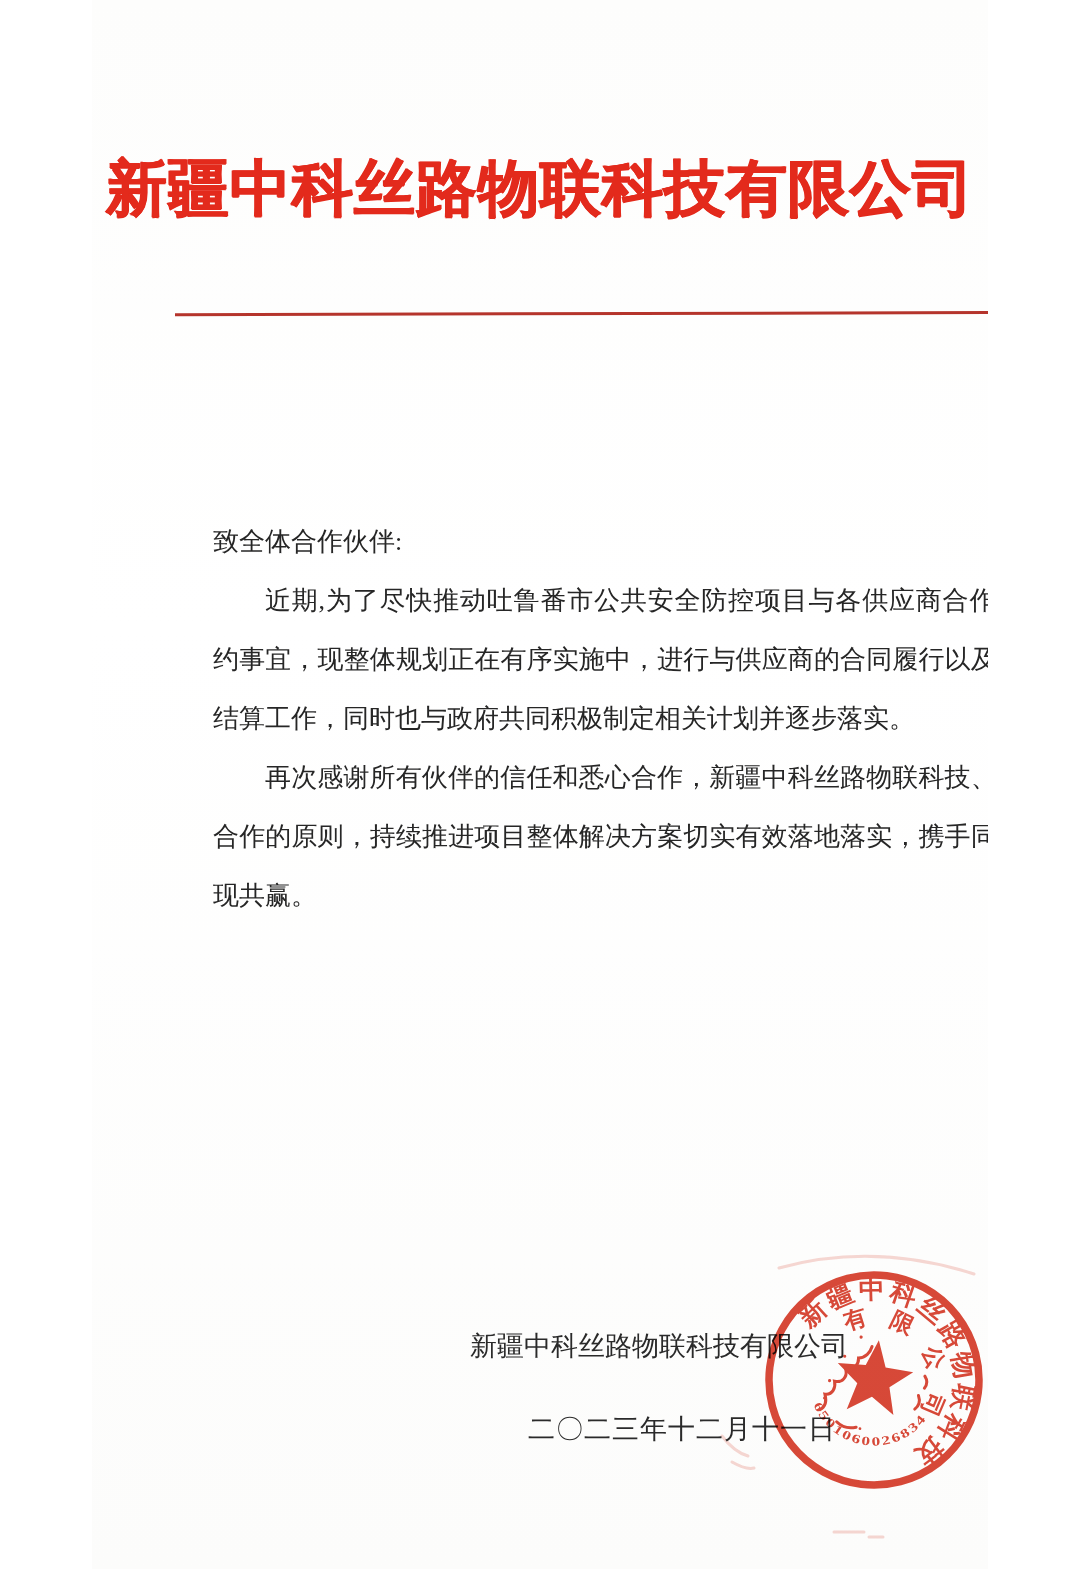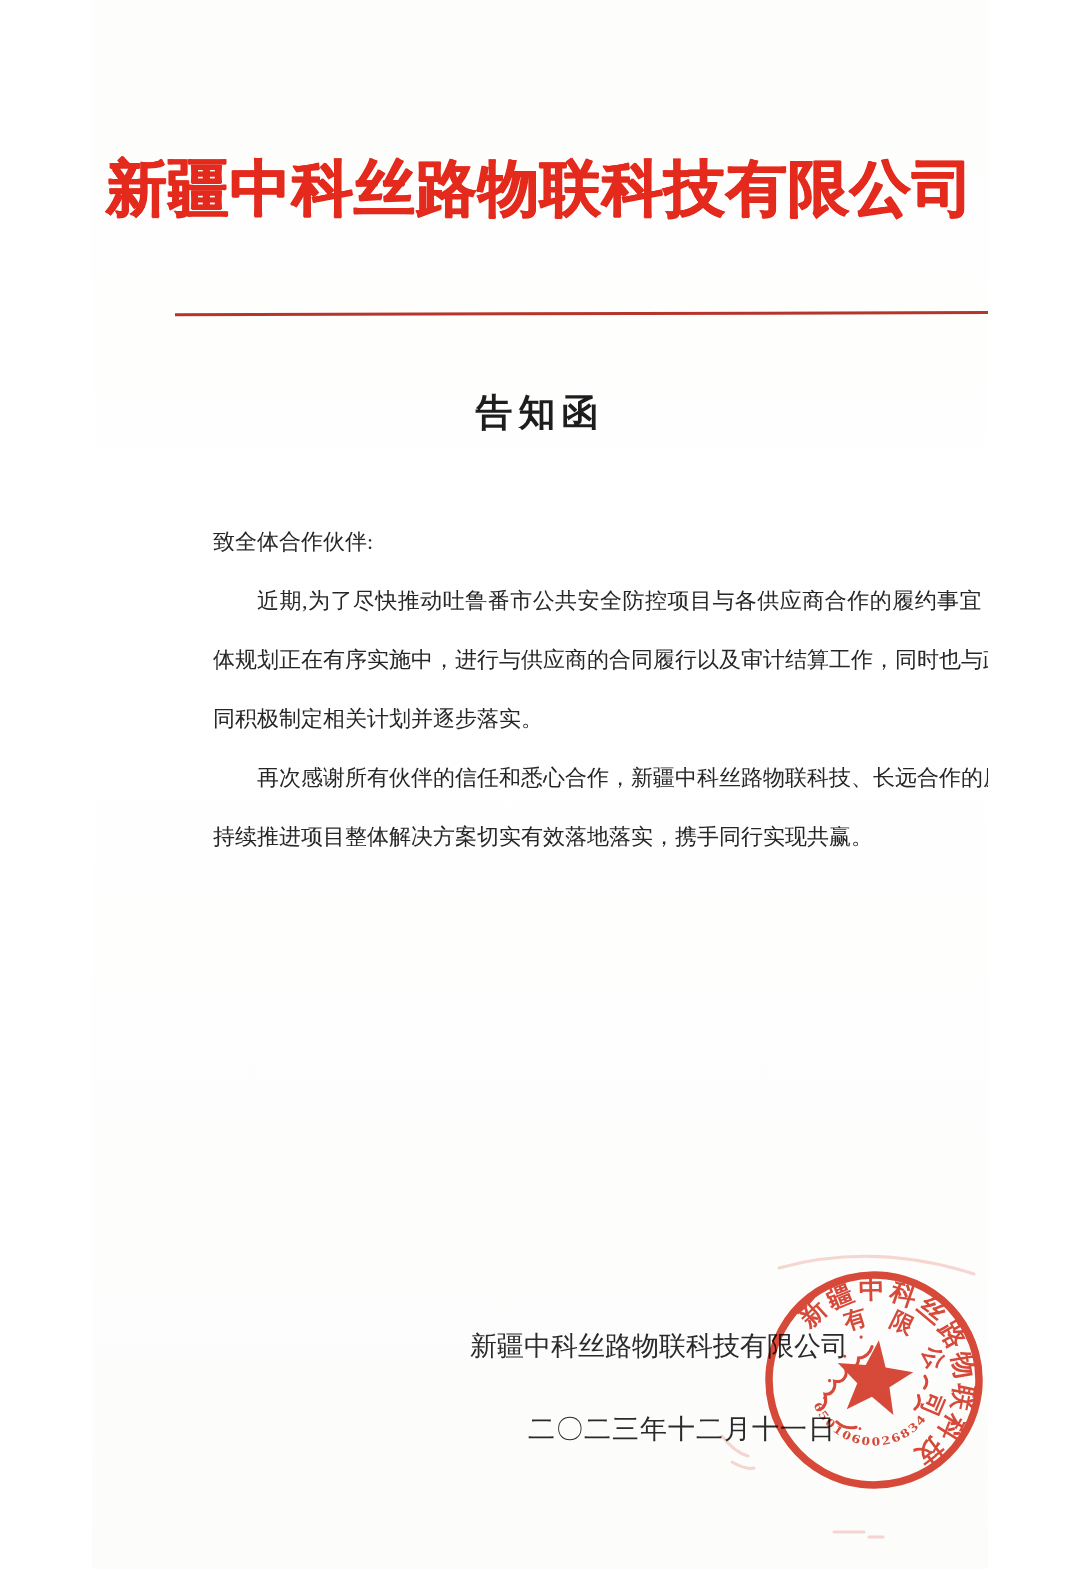--- a/index.html
+++ b/index.html
@@ -58,21 +58,21 @@
     color: #1d1d1d;
     white-space: nowrap;
   }
 
   
   .letter-body {
     position: absolute;
     top: 512px;
     left: 121px;
     width: 836px;
-    font-size: 22px;
+    font-size: 26px;
     line-height: 59px;
     color: #262626;
     text-align: justify;
   }
   .letter-body .salutation {
     text-indent: 0;
   }
   .letter-body p {
     margin: 0;
     text-indent: 2em;
@@ -115,21 +115,20 @@
 </style>
 </head>
 <body>
 
 <div class="page">
 
   <div class="letterhead">新疆中科丝路物联科技有限公司</div>
 
   <div class="letterhead-rule"></div>
 
-  <h1 class="doc-title">告知函</h1>
 
   <div class="letter-body">
     <div class="salutation">致全体合作伙伴:</div>
     <p>近期,为了尽快推动吐鲁番市公共安全防控项目与各供应商合作的履约事宜，现整体规划正在有序实施中，进行与供应商的合同履行以及审计结算工作，同时也与政府共同积极制定相关计划并逐步落实。</p>
     <p>再次感谢所有伙伴的信任和悉心合作，新疆中科丝路物联科技、长远合作的原则，持续推进项目整体解决方案切实有效落地落实，携手同行实现共赢。</p>
   </div>
 
   <div class="sig-company">新疆中科丝路物联科技有限公司</div>
 
   <div class="sig-date">二〇二三年十二月十一日</div>

